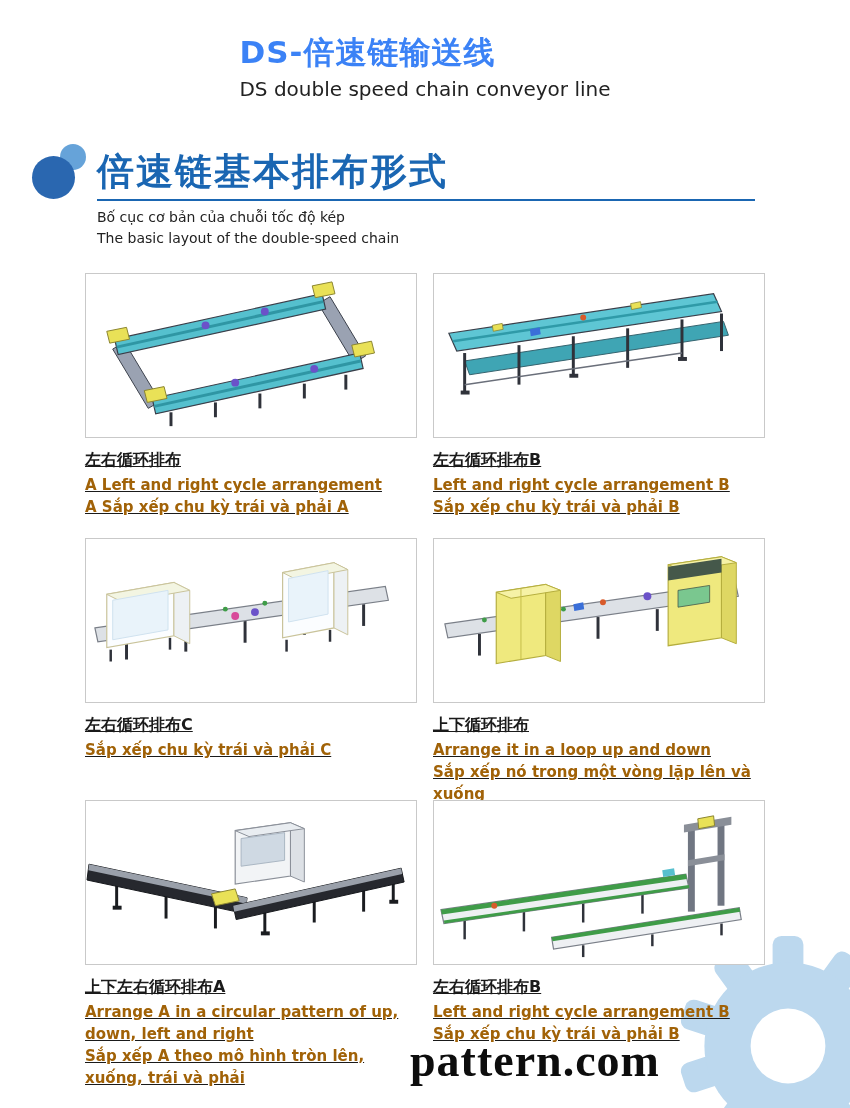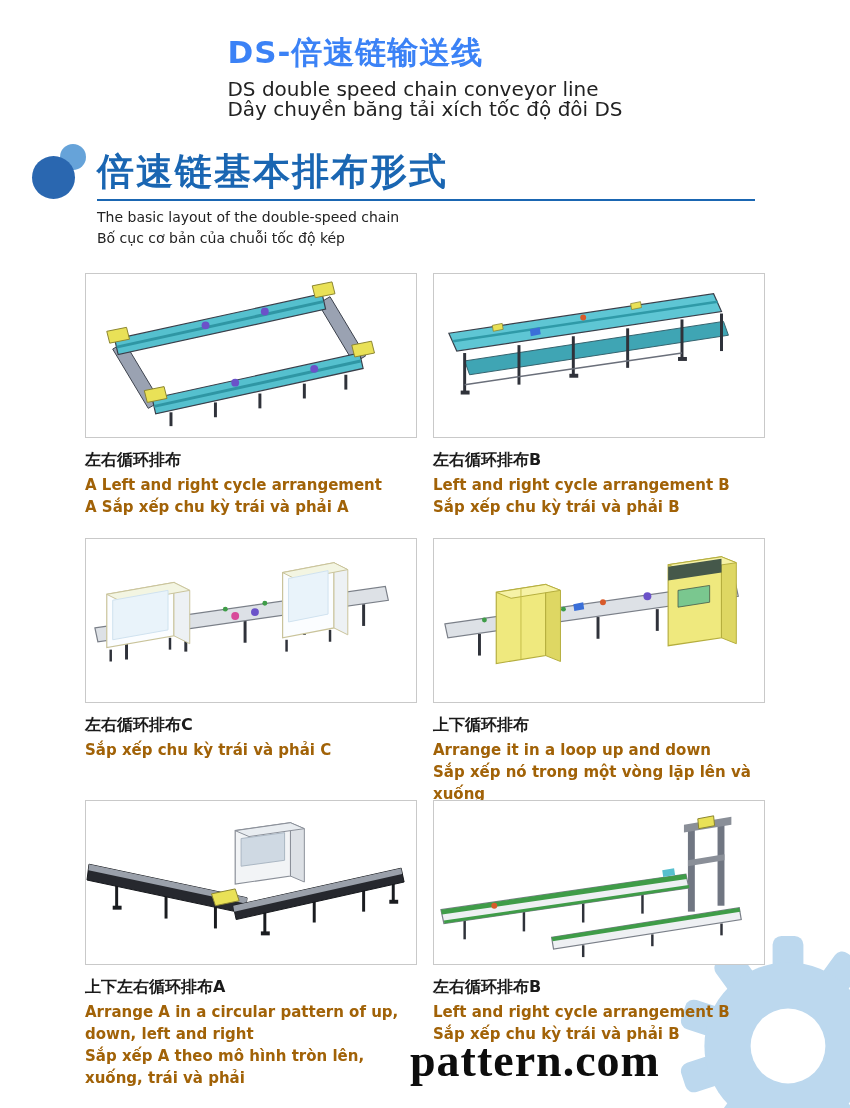--- a/index.html
+++ b/index.html
@@ -30,21 +30,21 @@
   .section-rule { width:658px; height:2px; background:#1a66b2; margin:5px 0 7px 0; }
   .section-sub { margin:2px 0; font-size:14px; line-height:19px; color:#222222; }
 
   
   .grid {
     position:absolute; left:85px; top:273px; width:680px;
     display:grid; grid-template-columns:332px 332px; column-gap:16px;
     grid-template-rows:265px 262px auto;
     z-index:1;
   }
-  .card { width:332px; }
+  .card { width:332px;text-decoration:underline; }
   .imgbox {
     width:332px; height:165px; border:1px solid #c9c9c9; background:#ffffff;
     display:flex; align-items:center; justify-content:center; overflow:hidden;
   }
   .imgbox svg { width:100%; height:100%; display:block; }
   .caption { margin-top:10px; }
   .cap-zh { margin:0 0 2px 0; font-size:16px; font-weight:bold; line-height:24px; color:#1a1a1a; }
   .cap-en, .cap-vi { margin:0; font-size:15px; font-weight:600; line-height:22px; color:#a16207; }
 
   
@@ -57,34 +57,33 @@
 </style>
 </head>
 <body>
 
 <div class="page">
 
   <header class="doc-header">
     <div class="inner">
       <h1 class="doc-title">DS-倍速链输送线</h1>
       <p class="doc-sub">DS double speed chain conveyor line</p>
-      <p class="doc-sub">Dây chuyền băng tải xích tốc độ đôi DS</p>
     </div>
   </header>
 
   <section class="section-head">
     <div class="deco">
       <span class="c2"></span>
       <span class="c1"></span>
     </div>
     <div class="section-text">
       <h2 class="section-title">倍速链基本排布形式</h2>
       <div class="section-rule"></div>
+      <p class="section-sub">Bố cục cơ bản của chuỗi tốc độ kép</p>
       <p class="section-sub">The basic layout of the double-speed chain</p>
-      <p class="section-sub">Bố cục cơ bản của chuỗi tốc độ kép</p>
     </div>
   </section>
 
   <main class="grid">
 
     <figure class="card" style="margin:0">
       <div class="imgbox">
         <svg viewBox="0 0 332 165">
           <polygon points="26,76 62,136 74,129 38,69" fill="#9aa2b2" stroke="#3a3f4a" stroke-width="1"></polygon>
           <polygon points="234,30 270,90 282,83 246,23" fill="#9aa2b2" stroke="#3a3f4a" stroke-width="1"></polygon>

